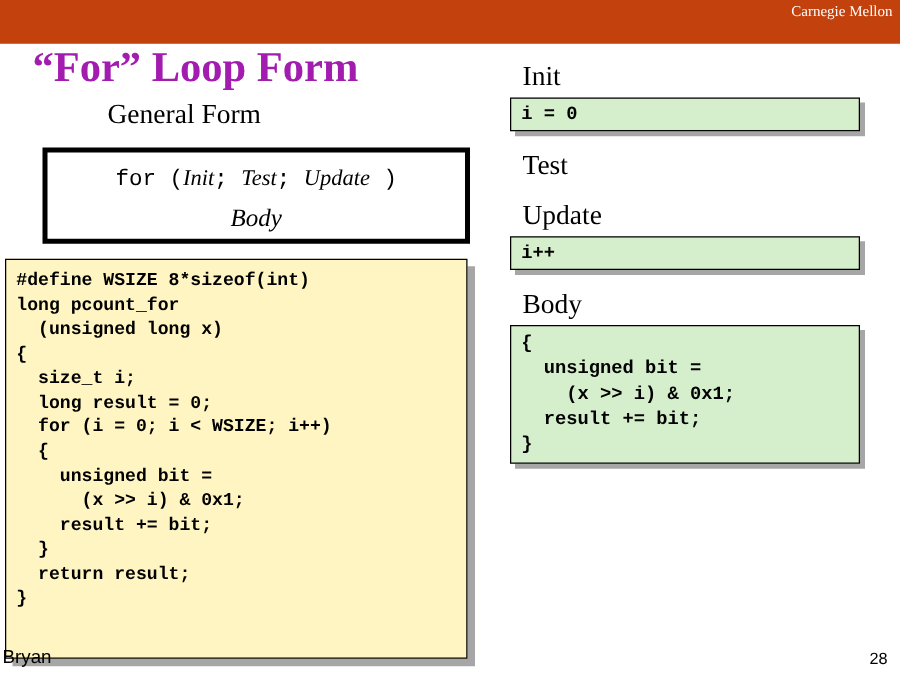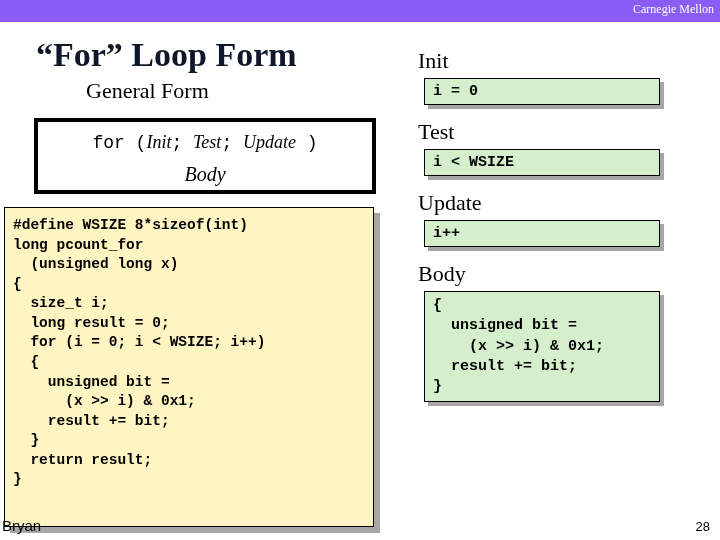--- a/index.html
+++ b/index.html
@@ -1,39 +1,39 @@
 <!DOCTYPE html>
 <html><head>
 <meta charset="utf-8">
 <style>
   * { box-sizing: border-box; margin: 0; padding: 0; }
   html, body { width: 720px; height: 540px; overflow: hidden; font-family: Arial, Helvetica, sans-serif; background: #fff; }
   .slide { position: relative; width: 720px; height: 540px; }
-  .topbar { position: absolute; top: 0; left: 0; right: 0; height: 22px; background: #8b5cf6; }
+  .topbar { position: absolute; top: 0; left: 0; right: 0; height: 35px; background: #c2410c; }
   .inst { position: absolute; top: 2px; right: 6px; color: #fff; font-size: 12px; font-family: Georgia, 'Times New Roman', serif; }
-  .title { position: absolute; top: 36px; left: 36px; font-size: 34px; font-weight: bold; font-family: Georgia, 'Times New Roman', serif; color: #0f172a; }
+  .title { position: absolute; top: 36px; left: 26px; font-size: 34px; font-weight: bold; font-family: Georgia, 'Times New Roman', serif; color: #a21caf; }
   .heading { font-size: 22px; color: #000; font-family: Georgia, 'Times New Roman', serif; }
   .general { position: absolute; top: 78px; left: 86px; text-align: center; }
 
   .forbox { position: absolute; top: 118px; left: 34px; width: 342px; border: 4px solid #000; background: #fff; padding: 10px 6px 4px 6px; text-align: center; }
   .forline { font-family: 'Courier New', monospace; font-size: 18px; color: #000; }
   .forline .kw { font-style: normal; }
   .forline .it { font-style: italic; font-family: Georgia, 'Times New Roman', serif; }
   .bodylbl { font-style: italic; font-family: Georgia, 'Times New Roman', serif; font-size: 20px; margin-top: 10px; }
 
   .codeblock { position: absolute; top: 207px; left: 4px; width: 370px; height: 320px; }
   .codeblock .shadow { position: absolute; top: 6px; left: 6px; right: -6px; bottom: -6px; background: rgba(0,0,0,0.35); }
   .codeblock .panel { position: absolute; inset: 0; background: #fff5c2; border: 1px solid #000; padding: 8px 8px; }
   .codeblock pre { font-family: 'Courier New', monospace; font-size: 14.5px; line-height: 1.35; font-weight: bold; color: #000; white-space: pre; }
 
   .rcol { position: absolute; left: 400px; top: 44px; width: 300px; }
   .rcol .sec { margin-bottom: 6px; }
   .rcol .lbl { font-size: 22px; font-family: Georgia, 'Times New Roman', serif; margin: 4px 0 4px 18px; }
 
-  .greenbox { position: relative; margin-left: 24px; width: 236px; }
+  .greenbox { position: relative; margin-left: 8px; width: 280px; }
   .greenbox .sh { position: absolute; top: 4px; left: 4px; right: -4px; bottom: -4px; background: rgba(0,0,0,0.35); }
   .greenbox .gb { position: relative; background: #d5eecb; border: 1px solid #000; padding: 4px 8px; font-family: 'Courier New', monospace; font-size: 15px; font-weight: bold; color: #000; white-space: pre; }
   .greenbox.tall .gb { line-height: 1.35; }
   .greenbox.tall .sh { right: -4px; bottom: -4px; }
 
   .pagenum { position: absolute; bottom: 6px; right: 10px; font-size: 13px; color: #000; }
   .author { position: absolute; bottom: 6px; left: 2px; font-size: 15px; color: #000; }
 </style>
 </head>
 <body>
@@ -78,24 +78,20 @@
     <div class="sec">
       <div class="lbl">Init</div>
       <div class="greenbox">
         <div class="sh"></div>
         <div class="gb">i = 0</div>
       </div>
     </div>
 
     <div class="sec" style="margin-top:14px">
       <div class="lbl">Test</div>
-      <div class="greenbox">
-        <div class="sh"></div>
-        <div class="gb">i &lt; WSIZE</div>
-      </div>
     </div>
 
     <div class="sec" style="margin-top:14px">
       <div class="lbl">Update</div>
       <div class="greenbox">
         <div class="sh"></div>
         <div class="gb">i++</div>
       </div>
     </div>
 

